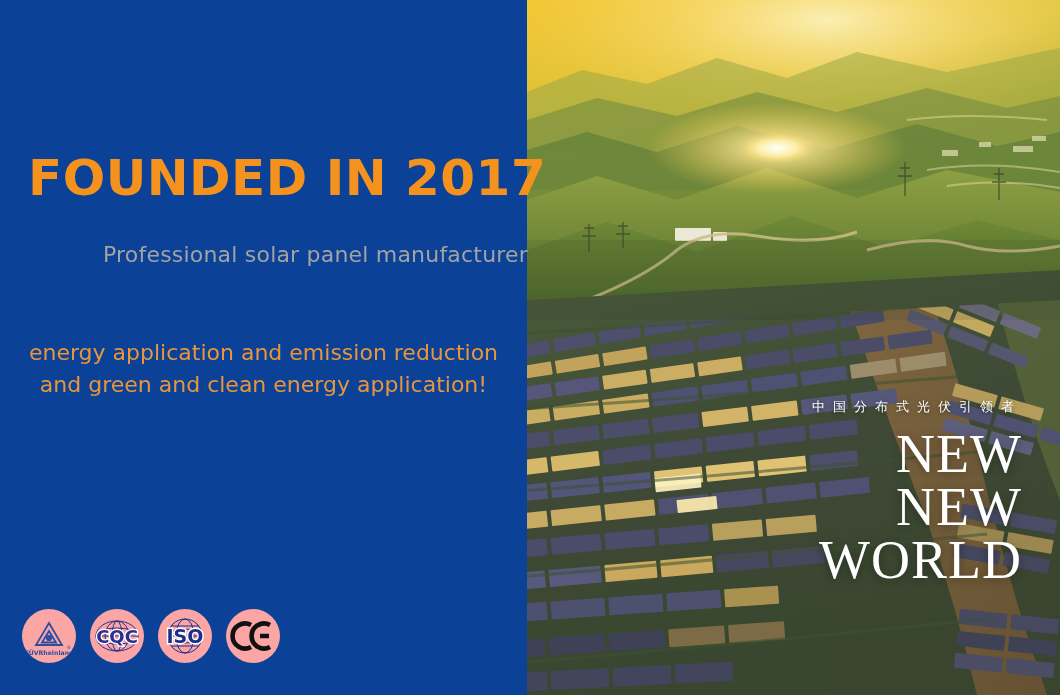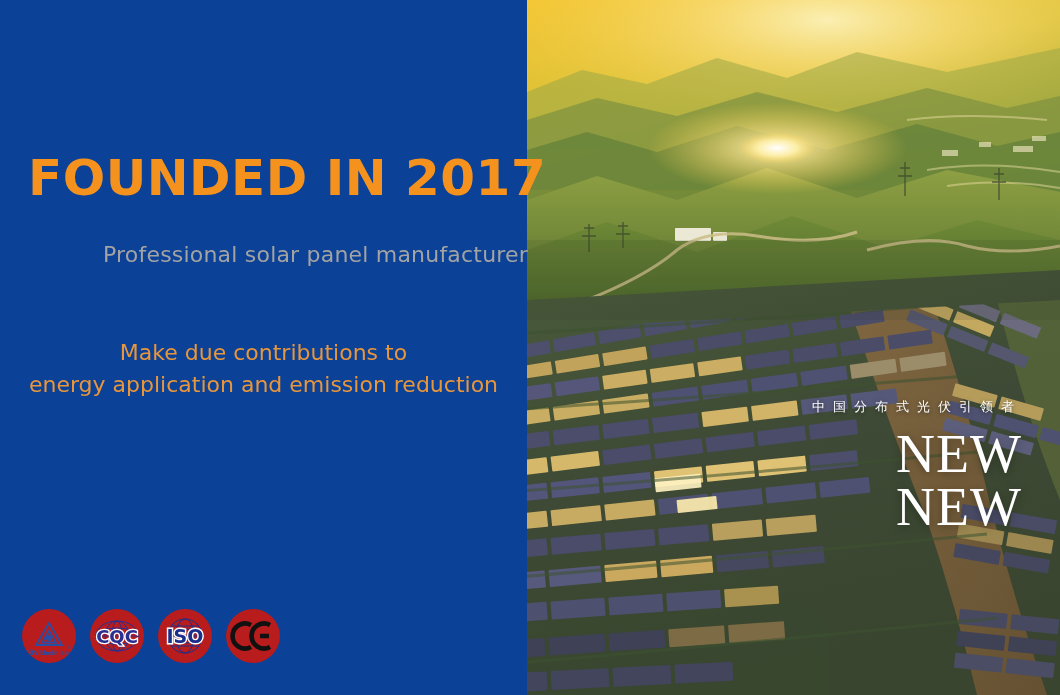--- a/index.html
+++ b/index.html
@@ -67,21 +67,21 @@
     left: 22px;
     bottom: 32px;
     display: flex;
     align-items: center;
     gap: 14px;
   }
   .badge {
     width: 54px;
     height: 54px;
     border-radius: 50%;
-    background: #b91c1c;
+    background: #fca5a5;
     display: flex;
     align-items: center;
     justify-content: center;
     overflow: hidden;
     flex: 0 0 auto;
   }
   .badge svg { display: block; }
 
   
   .photo {
@@ -128,22 +128,22 @@
 
 <div class="banner">
 
   <div class="left-panel">
 
     <div class="headline">FOUNDED IN 2017</div>
 
     <div class="subhead">Professional solar panel manufacturer</div>
 
     <div class="mission">
-      <div>Make due contributions to</div>
       <div>energy application and emission reduction</div>
+      <div>and green and clean energy application!</div>
     </div>
 
     <div class="cert-row">
 
       <div class="badge">
         <svg width="54" height="54" viewBox="0 0 54 54">
           <g fill="none" stroke="#2b4ea2" stroke-width="1.8">
             <path d="M27 14 L40 36 L14 36 Z"></path>
             <path d="M27 22 L34 33.5 L20 33.5 Z"></path>
           </g>
@@ -551,16 +551,17 @@
         <rect x="0" y="0" width="533" height="695" fill="none"></rect>
         <rect x="0" y="240" width="533" height="80" fill="#2f3a2a" opacity="0.12"></rect>
       </g>
     </svg>
 
     <div class="cn-tag">中国分布式光伏引领者</div>
 
     <div class="big-words">
       <div>NEW</div>
       <div>NEW</div>
+      <div>WORLD</div>
     </div>
   </div>
 
 </div>
 
 </body></html>

